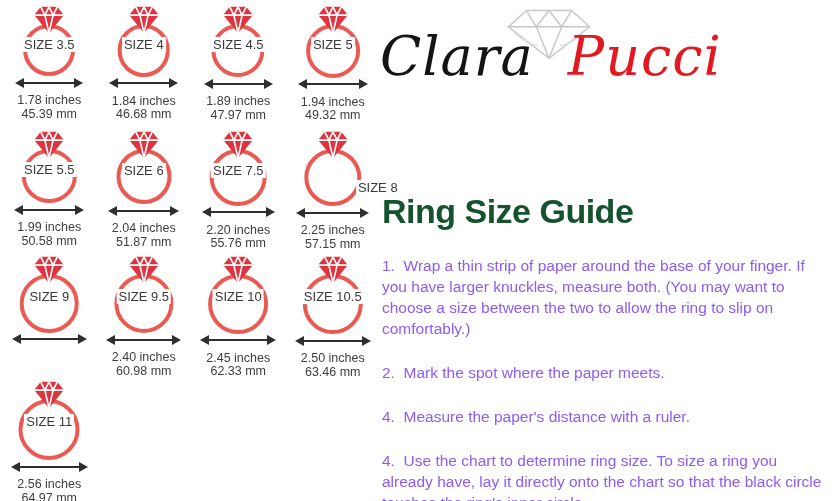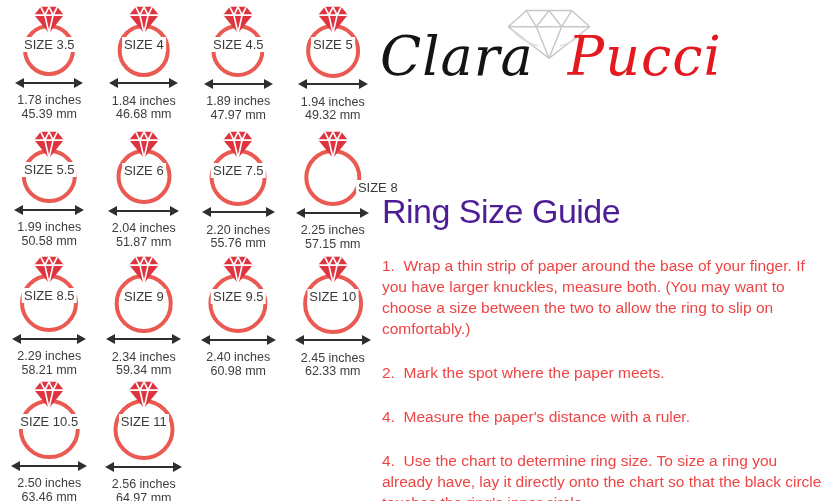--- a/index.html
+++ b/index.html
@@ -45,26 +45,26 @@
     position:absolute; left:6px; top:18px; display:flex; gap:34px;
     font-family:"DejaVu Serif", serif; font-style:italic;
     font-size:54px; line-height:70px; letter-spacing:1px;
   }
   .logo-word-1 { color:var(--logo-black); }
   .logo-word-2 { color:var(--logo-red); }
 
   
   .guide { position:absolute; left:382px; top:192px; width:445px; color:#1b1b1b; }
   .guide-title {
-    font-size:34px; font-weight:400; letter-spacing:-0.5px; color:#4c1d95;
+    font-size:34px; font-weight:700; letter-spacing:-0.5px; color:#14532d;
     margin:0 0 24px 0;
   }
   .step {
     font-size:15.5px; line-height:21px; margin:0 0 23px 0;
-    white-space:pre-wrap; color:#ef4444;
+    white-space:pre-wrap; color:#8b5cf6;
   }
 </style>
 </head>
 <body>
 
 <div class="page">
 
   <div class="ring-grid">
       <div class="cell">
     <div class="figure" style="height: 70px;">
@@ -212,55 +212,32 @@
       <span class="ah ah-left"></span>
       <span class="shaft"></span>
       <span class="ah ah-right"></span>
     </div>
     <div class="measure">
       <div>2.25 inches</div>
       <div>57.15 mm</div>
     </div>
   </div>
       <div class="cell">
-    <div class="figure" style="height: 76px;">
-      <svg class="gem" viewBox="0 0 40 34" aria-hidden="true">
-        <polygon class="gem-fill" points="2,11 10,1 30,1 38,11 20,33"></polygon>
-        <path class="gem-lines" d="M2,11 L38,11 M10,1 L15,11 M20,1 L15,11 M20,1 L25,11 M30,1 L25,11 M15,11 L20,33 M25,11 L20,33"></path>
-      </svg>
-      <div class="band" style="width: 58px; height: 58px;"></div>
-      <div class="size-label" style="top: 32.4px;">SIZE 8.5</div>
-    </div>
-    <div class="arrow" style="width: 74px;">
-      <span class="ah ah-left"></span>
-      <span class="shaft"></span>
-      <span class="ah ah-right"></span>
-    </div>
-    <div class="measure">
-      <div>2.29 inches</div>
-      <div>58.21 mm</div>
-    </div>
-  </div>
-      <div class="cell">
     <div class="figure" style="height: 76.6px;">
       <svg class="gem" viewBox="0 0 40 34" aria-hidden="true">
         <polygon class="gem-fill" points="2,11 10,1 30,1 38,11 20,33"></polygon>
         <path class="gem-lines" d="M2,11 L38,11 M10,1 L15,11 M20,1 L15,11 M20,1 L25,11 M30,1 L25,11 M15,11 L20,33 M25,11 L20,33"></path>
       </svg>
       <div class="band" style="width: 58.6px; height: 58.6px;"></div>
       <div class="size-label" style="top: 32.58px;">SIZE 9</div>
     </div>
     <div class="arrow" style="width: 74.6px;">
       <span class="ah ah-left"></span>
       <span class="shaft"></span>
       <span class="ah ah-right"></span>
-    </div>
-    <div class="measure">
-      <div>2.34 inches</div>
-      <div>59.34 mm</div>
     </div>
   </div>
       <div class="cell">
     <div class="figure" style="height: 77.2px; text-decoration: underline;">
       <svg class="gem" viewBox="0 0 40 34" aria-hidden="true">
         <polygon class="gem-fill" points="2,11 10,1 30,1 38,11 20,33"></polygon>
         <path class="gem-lines" d="M2,11 L38,11 M10,1 L15,11 M20,1 L15,11 M20,1 L25,11 M30,1 L25,11 M15,11 L20,33 M25,11 L20,33"></path>
       </svg>
       <div class="band" style="width: 59.2px; height: 59.2px;"></div>
       <div class="size-label" style="top: 32.76px;">SIZE 9.5</div>

